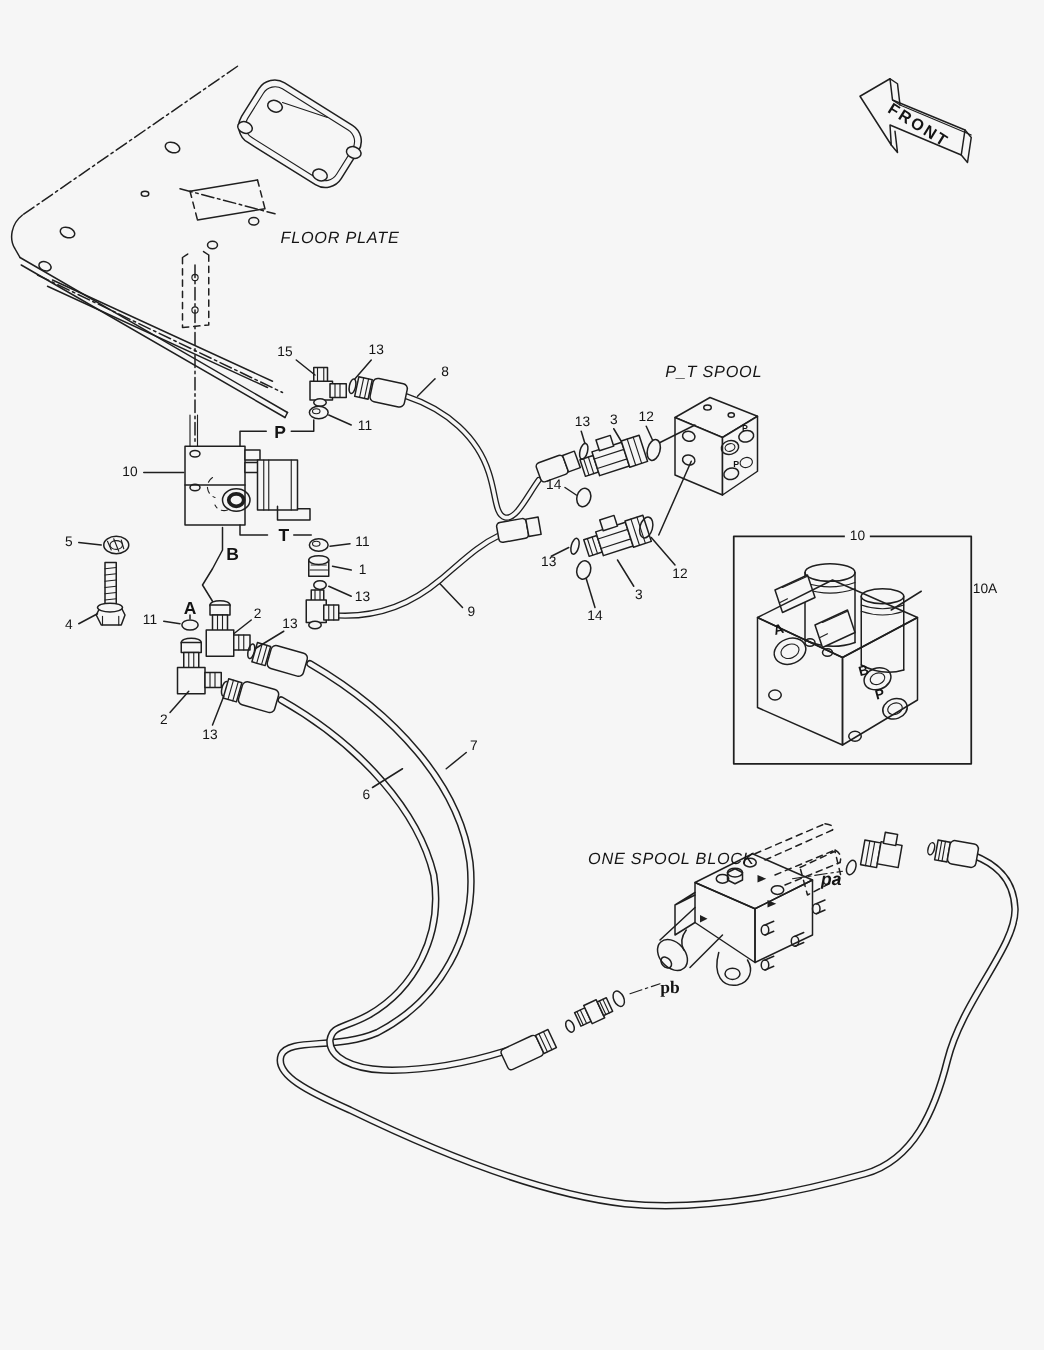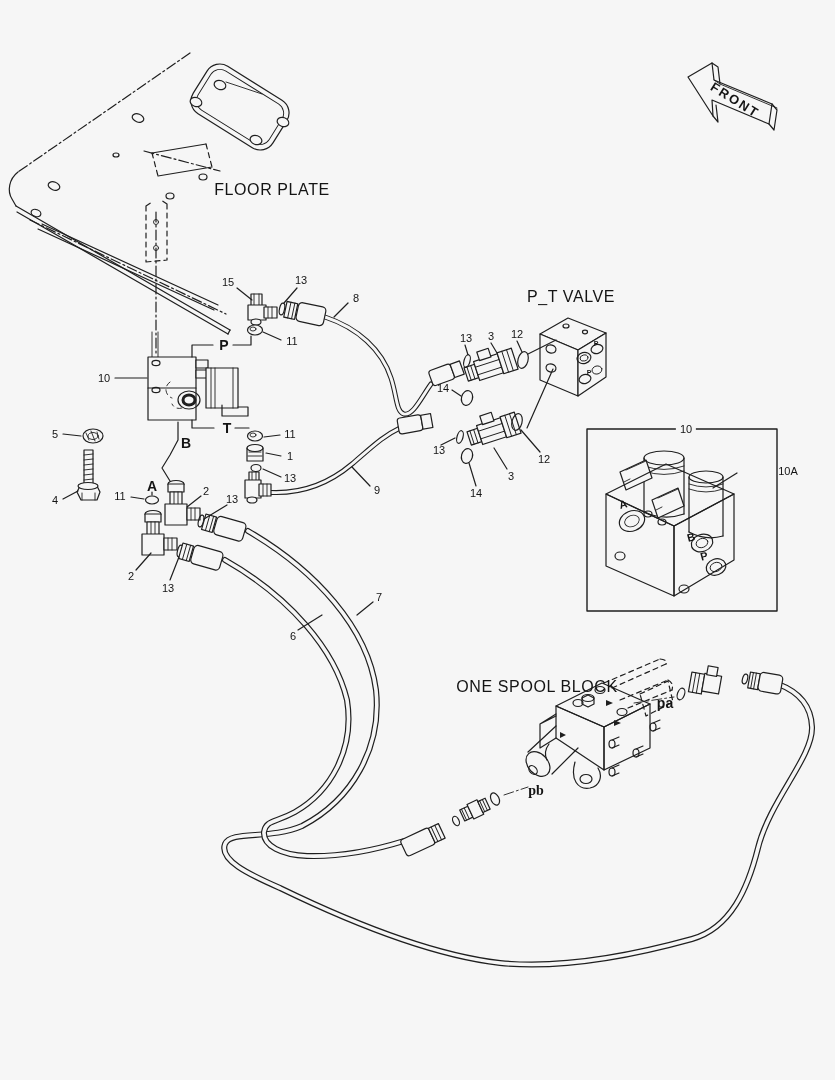--- a/index.html
+++ b/index.html
@@ -15,21 +15,21 @@
   .hose{stroke-width:6;}
   .hosei{stroke:#f6f6f6;stroke-width:3.6;}
   .hose2{stroke-width:5;}
   .hose2i{stroke:#f6f6f6;stroke-width:2.9;}
   #labels{position:absolute;left:0;top:0;width:100%;height:100%;pointer-events:none;}
   .lbl{position:absolute;color:#141414;white-space:nowrap;transform:translate(-50%,-50%);}
   .num{font-size:11px;}
   .port{font-size:14px;font-weight:bold;}
   .port-sm{font-size:11px;font-weight:bold;}
   .tiny{font-size:7px;font-weight:bold;}
-  .title{font-size:16px;letter-spacing:0.6px;}
+  .title{font-size:13px;letter-spacing:0.6px;font-style:italic;}
   .front{font-size:13px;font-weight:bold;letter-spacing:2px;}
   .boxed{background:#f6f6f6;padding:0 4px;}
 </style>
 </head>
 <body>
 
 <div id="stage">
 <svg width="835" height="1080" viewBox="0 0 835 1080">
 
   <g>
@@ -385,21 +385,21 @@
       <path class="thin" d="M9,-6 L9,6 M12,-6 L12,6"></path>
     </g>
     <ellipse cx="495" cy="799" rx="4" ry="6.5" transform="rotate(-25 495 799)"></ellipse>
     <path class="dashdot thin" d="M504,795 L528,787"></path>
   </g>
 
 </svg>
 
 <div id="labels">
       <span class="lbl title" style="left: 272px; top: 190px;">FLOOR PLATE</span>
-      <span class="lbl title" style="left: 571px; top: 297px;">P_T VALVE</span>
+      <span class="lbl title" style="left: 571px; top: 297px;">P_T SPOOL</span>
       <span class="lbl title" style="left: 537px; top: 687px;">ONE SPOOL BLOCK</span>
       <span class="lbl front" style="left: 735px; top: 100px; transform: translate(-50%, -50%) rotate(32deg);">FRONT</span>
       <span class="lbl num" style="left: 104px; top: 378px;">10</span>
       <span class="lbl num" style="left: 228px; top: 282px;">15</span>
       <span class="lbl num" style="left: 301px; top: 280px;">13</span>
       <span class="lbl num" style="left: 356px; top: 298px;">8</span>
       <span class="lbl port" style="left: 224px; top: 345px;">P</span>
       <span class="lbl num" style="left: 292px; top: 341px;">11</span>
       <span class="lbl port" style="left: 227px; top: 428px;">T</span>
       <span class="lbl num" style="left: 290px; top: 434px;">11</span>
@@ -425,16 +425,16 @@
       <span class="lbl num" style="left: 511px; top: 476px;">3</span>
       <span class="lbl num" style="left: 476px; top: 493px;">14</span>
       <span class="lbl num" style="left: 544px; top: 459px;">12</span>
       <span class="lbl num boxed" style="left: 686px; top: 429px;">10</span>
       <span class="lbl num" style="left: 788px; top: 471px;">10A</span>
       <span class="lbl port-sm" style="left: 623px; top: 504px; transform: translate(-50%, -50%) rotate(-15deg);">A</span>
       <span class="lbl port-sm" style="left: 691px; top: 537px; transform: translate(-50%, -50%) rotate(-15deg);">B</span>
       <span class="lbl port-sm" style="left: 704px; top: 556px; transform: translate(-50%, -50%) rotate(-15deg);">P</span>
       <span class="lbl tiny" style="left: 596px; top: 343px;">P</span>
       <span class="lbl tiny" style="left: 589px; top: 372px;">P</span>
-      <span class="lbl port" style="left: 665px; top: 703px;">pa</span>
+      <span class="lbl port" style="left: 665px; top: 703px; font-style: italic;">pa</span>
       <span class="lbl port" style="left: 536px; top: 791px; font-family: Liberation Serif, serif;">pb</span>
     </div>
 </div>
 
 </body></html>

